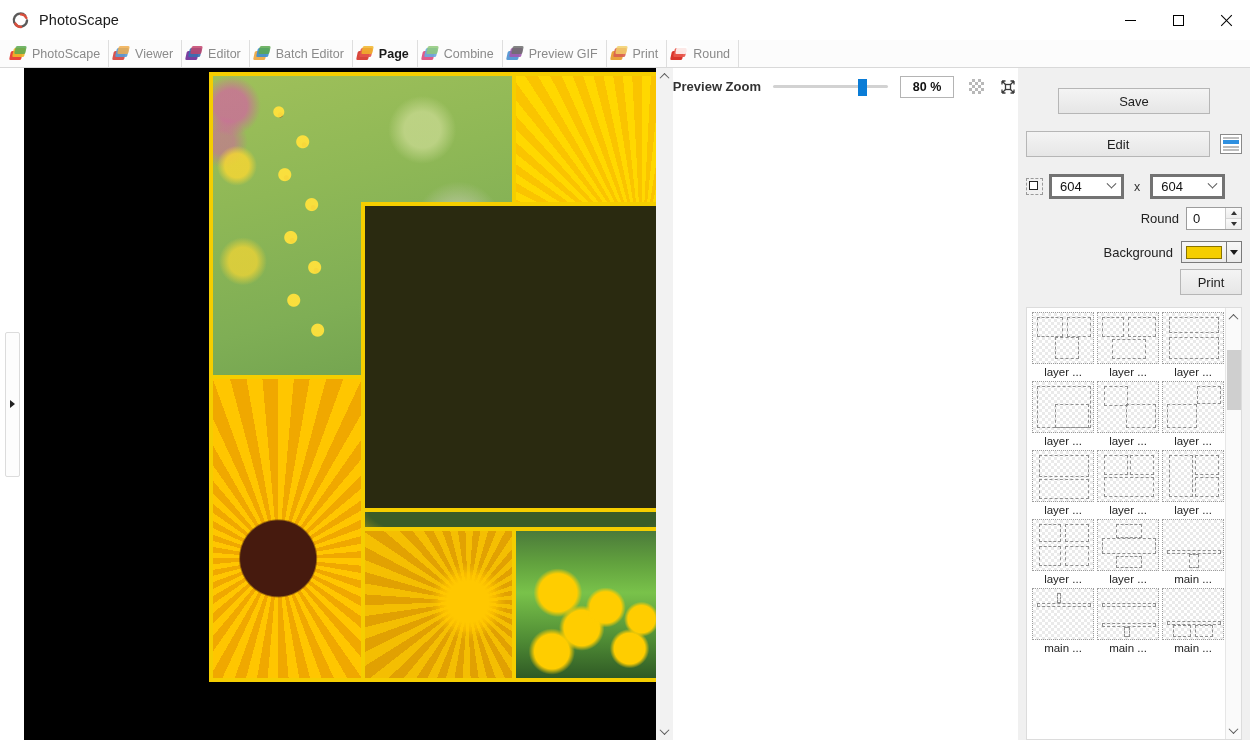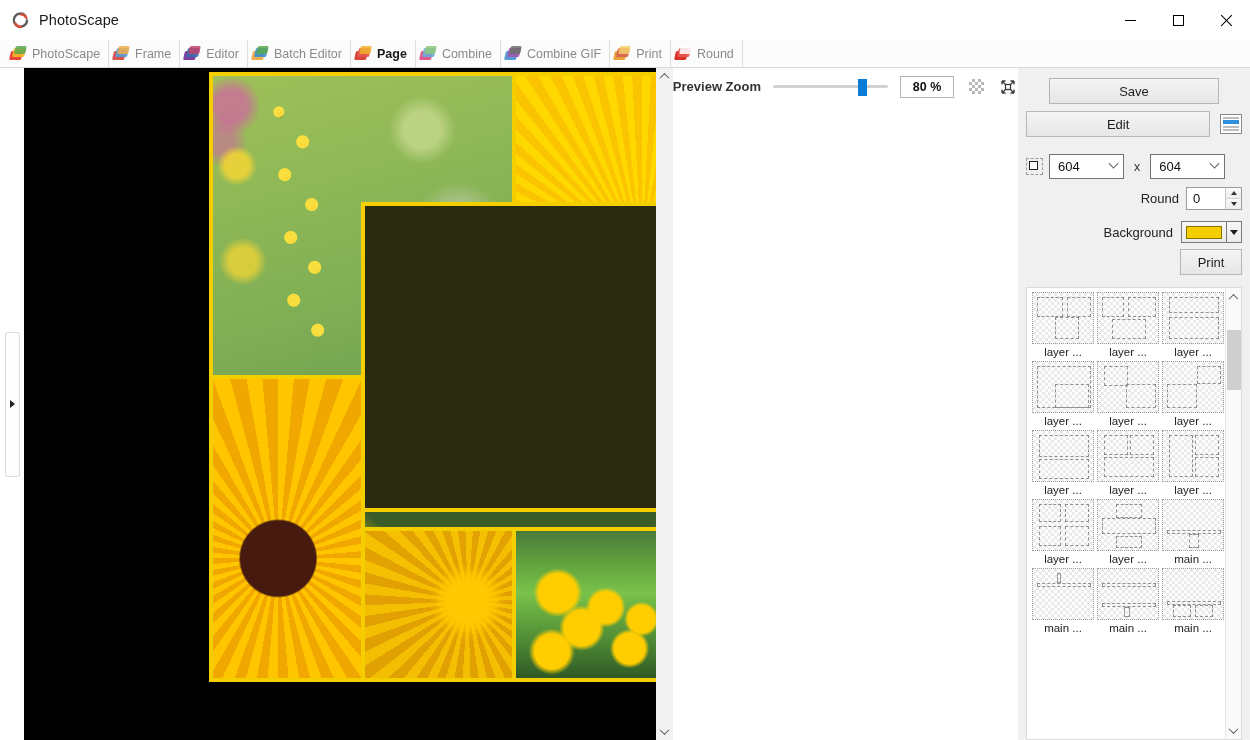--- a/index.html
+++ b/index.html
@@ -279,41 +279,41 @@
     gap: 0;
   }
   .btn {
     background: linear-gradient(#f4f4f4, #e6e6e6);
     border: 1px solid #b6b6b6;
     font-size: 13px; color: #1d1d1d;
     height: 26px;
     display: flex; align-items: center; justify-content: center;
     cursor: default;
   }
-  .save-btn { width: 170px; margin: 0 auto; }
+  .save-btn { width: 152px; margin: 10px auto; }
   .edit-row { margin-top: 7px; display: flex; align-items: center; gap: 10px; justify-content: center; }
   .edit-btn { width: 188px; }
   .layout-icon {
     width: 22px; height: 20px; border: 1px solid #8a8a8a; background: #fff;
     display: flex; flex-direction: column; justify-content: center; gap: 1.5px; padding: 2px;
   }
   .layout-icon i { display: block; height: 2px; background: #bdbdbd; }
   .layout-icon i.sel { background: #2f90e0; height: 4px; }
 
   .size-row { margin-top: 17px; display: flex; align-items: center; gap: 6px; }
   .canvas-icon {
     width: 17px; height: 17px; position: relative; flex: 0 0 auto;
     border: 1px dashed #9a9a9a;
   }
   .canvas-icon::after {
     content: ""; position: absolute; left: 2px; top: 2px; right: 4px; bottom: 4px;
     border: 1.5px solid #222; background: #fff;
   }
   .select {
-    height: 25px; border: 1px solid #737373; background: #fff;
+    height: 25px; border: 3px solid #737373; background: #fff;
     display: flex; align-items: center; justify-content: space-between;
     padding: 0 6px 0 8px; font-size: 13px; color: #111;
     cursor: default;
   }
   .sel-w { width: 75px; }
   .sel-chev { width: 7px; height: 7px; border-right: 1.5px solid #555; border-bottom: 1.5px solid #555; transform: rotate(45deg) translate(-2px,-2px); }
   .xlabel { font-size: 12.5px; color: #333; margin: 0 4px; }
 
   .spin-row { margin-top: 8px; display: flex; align-items: center; justify-content: flex-end; gap: 7px; }
   .spin-label { font-size: 13px; color: #222; }
@@ -426,21 +426,21 @@
           <span class="ic ic-c" style="background: rgb(90, 168, 79);"></span>
         </span>
         <span>PhotoScape</span>
       </div>
       <div class="tab">
         <span class="tab-icon">
           <span class="ic ic-a" style="background: rgb(217, 83, 79);"></span>
           <span class="ic ic-b" style="background: rgb(91, 155, 213);"></span>
           <span class="ic ic-c" style="background: rgb(240, 173, 78);"></span>
         </span>
-        <span>Frame</span>
+        <span>Viewer</span>
       </div>
       <div class="tab">
         <span class="tab-icon">
           <span class="ic ic-a" style="background: rgb(123, 63, 160);"></span>
           <span class="ic ic-b" style="background: rgb(58, 111, 176);"></span>
           <span class="ic ic-c" style="background: rgb(194, 67, 108);"></span>
         </span>
         <span>Editor</span>
       </div>
       <div class="tab">
@@ -466,21 +466,21 @@
           <span class="ic ic-c" style="background: rgb(143, 201, 122);"></span>
         </span>
         <span>Combine</span>
       </div>
       <div class="tab">
         <span class="tab-icon">
           <span class="ic ic-a" style="background: rgb(91, 155, 213);"></span>
           <span class="ic ic-b" style="background: rgb(160, 90, 176);"></span>
           <span class="ic ic-c" style="background: rgb(109, 109, 109);"></span>
         </span>
-        <span>Combine GIF</span>
+        <span>Preview GIF</span>
       </div>
       <div class="tab">
         <span class="tab-icon">
           <span class="ic ic-a" style="background: rgb(232, 163, 61);"></span>
           <span class="ic ic-b" style="background: rgb(217, 97, 79);"></span>
           <span class="ic ic-c" style="background: rgb(242, 207, 106);"></span>
         </span>
         <span>Print</span>
       </div>
       <div class="tab">

